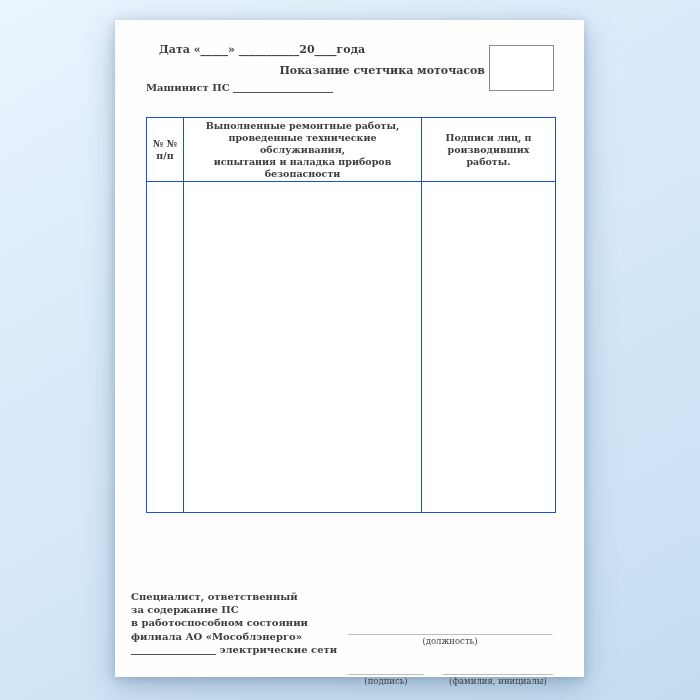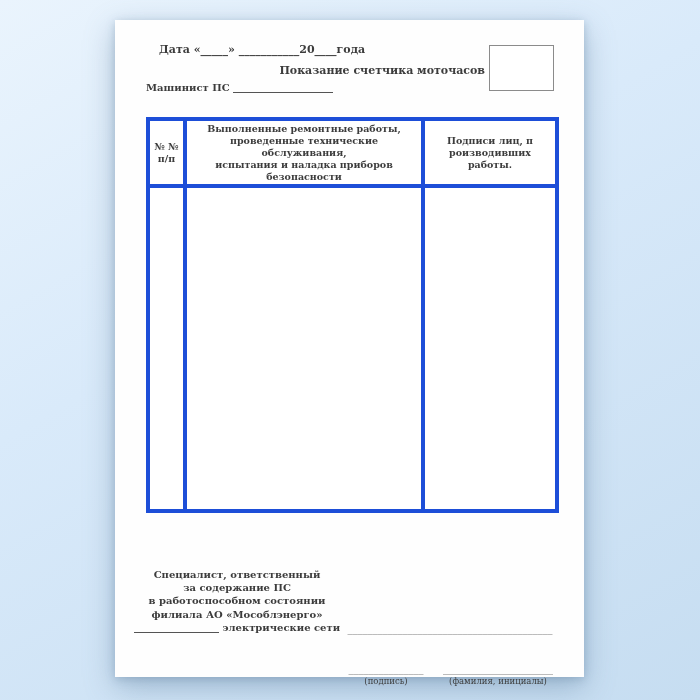--- a/index.html
+++ b/index.html
@@ -17,33 +17,33 @@
   .abs{position:absolute;}
   .date-line{left:44px;top:23px;font-size:11px;font-weight:bold;white-space:nowrap;}
   .meter-label{top:44px;right:99px;font-size:11px;font-weight:bold;white-space:nowrap;}
   .meter-box{left:374px;top:25px;width:63px;height:44px;border:1px solid #8b8b8b;background:#fff;}
   .operator-line{left:31px;top:62px;font-size:10px;font-weight:bold;white-space:nowrap;}
 
   .works-table{
     position:absolute;left:31px;top:97px;width:409px;height:396px;
     border-collapse:collapse;table-layout:fixed;
   }
-  .works-table th,.works-table td{border:4px solid #1d4ed8;background:#fff;}
+  .works-table th,.works-table td{border:1px solid #1d4ed8;background:#fff;}
   .works-table th{
     font-size:9.5px;font-weight:bold;text-align:center;vertical-align:middle;
     white-space:pre-line;line-height:1.25;padding:2px;height:34px;
   }
   .col-num{width:37px;} .col-works{width:238px;} .col-sign{width:134px;}
 
   .conclusion{left:31px;top:501px;width:409px;text-align:center;font-size:10.5px;line-height:1.32;}
   .conclusion-label{font-weight:bold;font-size:11px;font-style:normal;}
   .conclusion-text{font-weight:bold;font-style:italic;}
 
   .sig-left{
-    left:16px;top:548px;width:212px;text-align:center;
+    left:16px;top:570px;width:212px;text-align:left;
     font-size:10px;font-weight:bold;line-height:1.32;white-space:pre-line;
   }
   .sig-stack{text-align:center;}
   .sig-pos{left:228px;top:557px;width:214px;}
   .sig-sign{left:230px;top:597px;width:82px;}
   .sig-name{left:323px;top:597px;width:120px;}
   .sig-line{font-size:10px;line-height:12px;white-space:nowrap;overflow:hidden;color:#555;margin-top:46px;}
   .sig-cap{font-size:8.5px;line-height:10px;margin-top:1px;}
 </style>
 </head>
@@ -86,20 +86,21 @@
 
 
   <div class="abs sig-left">Специалист, ответственный
 за содержание ПС
 в работоспособном состоянии
 филиала АО «Мособлэнерго»
 _________________ электрические сети</div>
 
   <div class="abs sig-stack sig-pos">
     <div class="sig-line">_________________________________________</div>
+    <div class="sig-cap">(должность)</div>
   </div>
 
   <div class="abs sig-stack sig-sign">
     <div class="sig-line">_______________</div>
     <div class="sig-cap">(подпись)</div>
   </div>
 
   <div class="abs sig-stack sig-name">
     <div class="sig-line">______________________</div>
     <div class="sig-cap">(фамилия, инициалы)</div>

